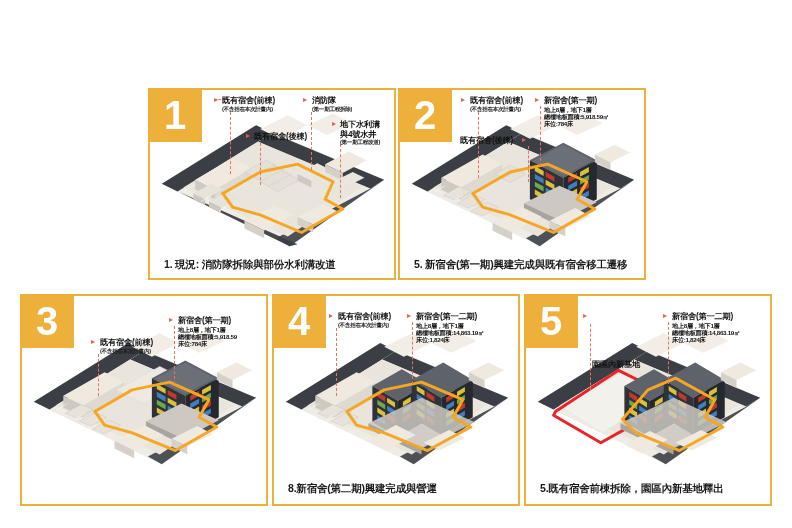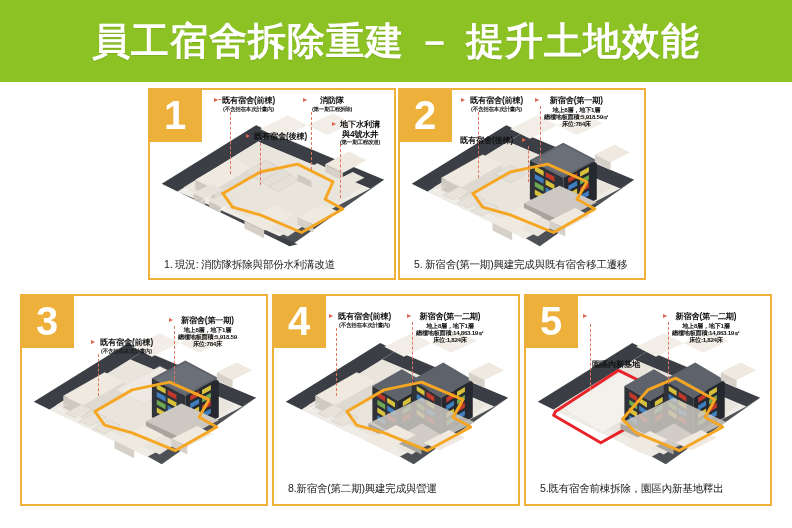--- a/index.html
+++ b/index.html
@@ -62,31 +62,31 @@
   .panel.tall .scene { bottom: 30px; }
 
   .scene svg { display: block; width: 100%; height: 100%; }
 
   
   .caption {
     position: absolute; left: 0; right: 0; bottom: 0;
     height: 26px;
     display: flex; align-items: center;
     padding-left: 14px;
-    font-size: 10.5px; font-weight: normal; color: #1a1a1a;
+    font-size: 10.5px; font-weight: bold; color: #1a1a1a;
     white-space: nowrap;
     letter-spacing: -0.2px;
   }
   .panel.tall .caption { height: 30px; }
 
   
   .callout {
     position: absolute; z-index: 5;
     font-weight: bold; color: #111;
-    white-space: nowrap; line-height: 1.18; text-align: center;
+    white-space: nowrap; line-height: 1.18;
   }
   .co-title { font-size: 8.2px; letter-spacing: -0.2px; }
   .co-sub   { font-size: 5.6px; font-weight: bold; color: #1c1c1c; letter-spacing: -0.3px; }
   .co-line  { font-size: 6.2px; font-weight: bold; color: #111; letter-spacing: -0.3px; }
 
   
   .lead {
     position: absolute; z-index: 5;
     color: #e2624a; font-size: 8px; line-height: 1;
   }
@@ -98,23 +98,20 @@
   .stem-h {
     position: absolute; z-index: 4;
     border-top: 1px dashed #e0765c;
   }
 </style>
 </head>
 <body>
 
 <div class="page">
 
-  <div class="banner">
-    <div class="banner-title">員工宿舍拆除重建 － 提升土地效能</div>
-  </div>
 
   <div class="panels">
 
     <div class="panel p1">
       <div class="badge">1</div>
 
       <div class="scene">
         <svg viewBox="0 0 248 166" preserveAspectRatio="none">
 
           <polygon points="12,96 108,36 238,92 142,160" fill="#efece6" stroke="none"></polygon>

